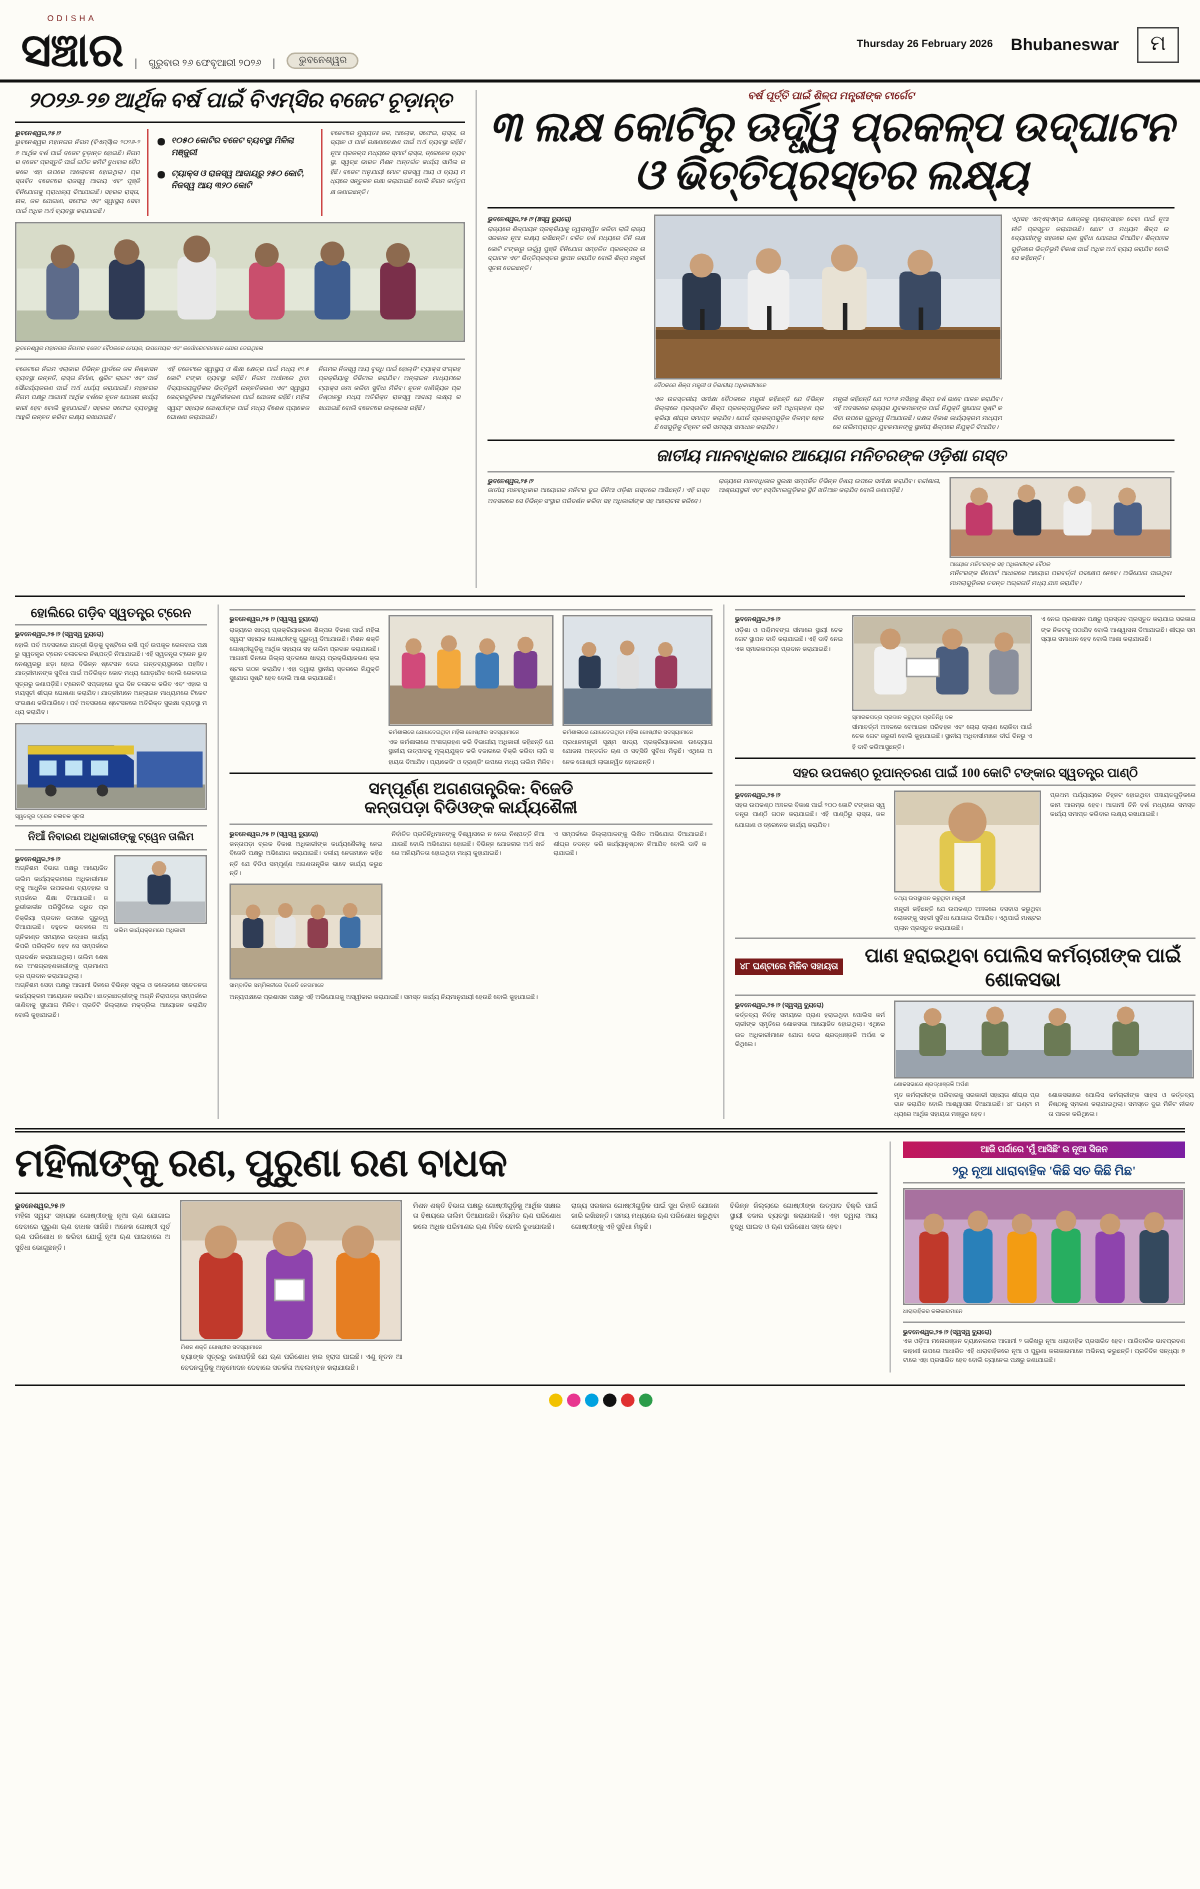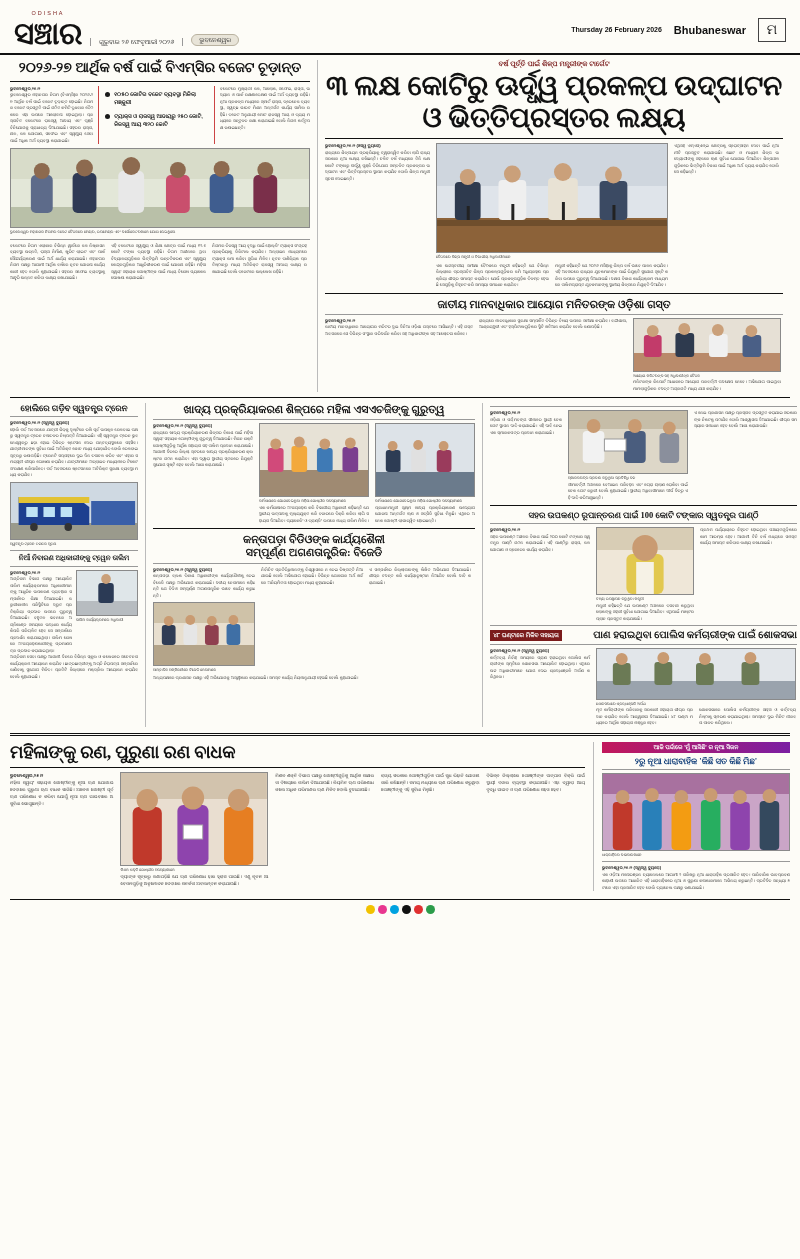--- a/index.html
+++ b/index.html
@@ -196,21 +196,21 @@
       <div class="mast-datestrip">ଗୁରୁବାର ୨୬ ଫେବୃଆରୀ ୨୦୨୬</div>
       <div class="mast-city-tag">ଭୁବନେଶ୍ୱର</div>
     </div>
     <div class="mast-right">
       <div class="mast-eng-date">Thursday 26 February 2026</div>
       <div class="mast-city">Bhubaneswar</div>
       <div class="mast-box">ମ</div>
     </div>
   </div>
 
-  <div style="display:flex; padding:5px 10px 0 10px; gap:7px;">
+  <div style="display:flex; padding:5px 10px 0 10px; gap:7px;font-style:italic;">
 
     <div style="width:300px;">
       <div class="hl-lg">୨୦୨୬-୨୭ ଆର୍ଥିକ ବର୍ଷ ପାଇଁ ବିଏମ୍‌ସିର ବଜେଟ ଚୂଡ଼ାନ୍ତ</div>
       <div class="rule"></div>
       <div style="display:flex; gap:5px;">
         <div style="width:85px;">
           <div class="col-text"><span class="lead">ଭୁବନେଶ୍ୱର,୨୫।୨</span></div>
           <div class="col-text">ଭୁବନେଶ୍ୱର ମହାନଗର ନିଗମ (ବିଏମ୍‌ସି)ର ୨୦୨୬-୨୭ ଆର୍ଥିକ ବର୍ଷ ପାଇଁ ବଜେଟ ଚୂଡ଼ାନ୍ତ ହୋଇଛି। ନିଗମର ବଜେଟ ପ୍ରସ୍ତୁତି ପାଇଁ ଗଠିତ କମିଟି ବୁଧବାର ବୈଠକରେ ଏହା ଉପରେ ଆଲୋଚନା ହୋଇଥିଲା। ପ୍ରସ୍ତାବିତ ବଜେଟରେ ରାଜସ୍ୱ ଆଦାୟ ଏବଂ ପୂଞ୍ଜି ବିନିଯୋଗକୁ ପ୍ରାଧାନ୍ୟ ଦିଆଯାଇଛି। ସହରର ରାସ୍ତା, ନାଳ, ଜଳ ଯୋଗାଣ, ସଫେଇ ଏବଂ ସ୍ୱାସ୍ଥ୍ୟ ସେବା ପାଇଁ ଅଧିକ ଅର୍ଥ ବ୍ୟବସ୍ଥା କରାଯାଇଛି।</div>
         </div>
         <div class="bullets" style="width:105px;">
@@ -386,21 +386,20 @@
           </div>
           <div class="cap">ତାଲିମ କାର୍ଯ୍ୟକ୍ରମରେ ଅଧିକାରୀ</div>
         </div>
       </div>
       <div class="col-text">ଅଗ୍ନିଶମ ସେବା ପକ୍ଷରୁ ଆଗାମୀ ଦିନରେ ବିଭିନ୍ନ ସ୍କୁଲ ଓ କଲେଜରେ ସଚେତନତା କାର୍ଯ୍ୟକ୍ରମ ଆୟୋଜନ କରାଯିବ। ଛାତ୍ରଛାତ୍ରୀଙ୍କୁ ଅଗ୍ନି ନିରାପତ୍ତା ସମ୍ପର୍କରେ ଜାଣିବାକୁ ସୁଯୋଗ ମିଳିବ। ପ୍ରତିଟି ଜିଲ୍ଲାରେ ମକ୍‌ଡ୍ରିଲ ଆୟୋଜନ କରାଯିବ ବୋଲି କୁହାଯାଇଛି।</div>
     </div>
 
     <div class="sep-v"></div>
 
     <div style="width:322px;">
-      <div class="hl-md">ଖାଦ୍ୟ ପ୍ରକ୍ରିୟାକରଣ ଶିଳ୍ପରେ ମହିଳା ଏସଏଚଜିଙ୍କୁ ଗୁରୁତ୍ୱ</div>
       <div class="rule-thin"></div>
       <div style="display:flex; gap:6px;">
         <div style="width:100px;">
           <div class="col-text"><span class="lead">ଭୁବନେଶ୍ୱର,୨୫।୨ (ସ୍ୱସ୍ୱ ବ୍ୟୁରୋ)</span></div>
           <div class="col-text">ରାଜ୍ୟରେ ଖାଦ୍ୟ ପ୍ରକ୍ରିୟାକରଣ ଶିଳ୍ପର ବିକାଶ ପାଇଁ ମହିଳା ସ୍ୱୟଂ ସହାୟକ ଗୋଷ୍ଠୀଙ୍କୁ ଗୁରୁତ୍ୱ ଦିଆଯାଉଛି। ମିଶନ ଶକ୍ତି ଗୋଷ୍ଠୀଗୁଡ଼ିକୁ ଆର୍ଥିକ ସହାୟତା ସହ ତାଲିମ ପ୍ରଦାନ କରାଯାଉଛି।</div>
           <div class="col-text">ଆଗାମୀ ଦିନରେ ଜିଲ୍ଲା ସ୍ତରରେ ଖାଦ୍ୟ ପ୍ରକ୍ରିୟାକରଣ କ୍ଲଷ୍ଟର ଗଠନ କରାଯିବ। ଏହା ଦ୍ୱାରା ସ୍ଥାନୀୟ ସ୍ତରରେ ନିଯୁକ୍ତି ସୁଯୋଗ ସୃଷ୍ଟି ହେବ ବୋଲି ଆଶା କରାଯାଉଛି।</div>
         </div>
         <div style="width:110px;">
           <div class="photo" style="height:72px;">
             <svg class="ph" viewBox="0 0 110 72" preserveAspectRatio="none">
@@ -437,22 +436,22 @@
             </svg>
           </div>
           <div class="cap">କର୍ମଶାଳାରେ ଯୋଗଦେଇଥିବା ମହିଳା ଗୋଷ୍ଠୀର ସଦସ୍ୟାମାନେ</div>
           <div class="col-text">ପ୍ରଧାନମନ୍ତ୍ରୀ ସୂକ୍ଷ୍ମ ଖାଦ୍ୟ ପ୍ରକ୍ରିୟାକରଣ ଉଦ୍ୟୋଗ ଯୋଜନା ଅନ୍ତର୍ଗତ ଋଣ ଓ ସବ୍‌ସିଡି ସୁବିଧା ମିଳୁଛି। ଏଥିରେ ଅନେକ ଗୋଷ୍ଠୀ ଲାଭାନ୍ୱିତ ହୋଇଛନ୍ତି।</div>
         </div>
       </div>
 
       <div class="rule"></div>
 
       <div>
+        <div class="hl-md">ସମ୍ପୂର୍ଣ୍ଣ ଅଗଣତାନ୍ତ୍ରିକ: ବିଜେଡି</div>
         <div class="hl-md">କନ୍ତାପଡ଼ା ବିଡିଓଙ୍କ କାର୍ଯ୍ୟଶୈଳୀ</div>
-        <div class="hl-md">ସମ୍ପୂର୍ଣ୍ଣ ଅଗଣତାନ୍ତ୍ରିକ: ବିଜେଡି</div>
         <div class="rule-thin"></div>
         <div style="display:flex; gap:6px;">
           <div style="width:102px;">
             <div class="col-text"><span class="lead">ଭୁବନେଶ୍ୱର,୨୫।୨ (ସ୍ୱସ୍ୱ ବ୍ୟୁରୋ)</span></div>
             <div class="col-text">କନ୍ତାପଡ଼ା ବ୍ଲକ ବିକାଶ ଅଧିକାରୀଙ୍କ କାର୍ଯ୍ୟଶୈଳୀକୁ ନେଇ ବିଜେଡି ପକ୍ଷରୁ ଅଭିଯୋଗ କରାଯାଇଛି। ଦଳୀୟ ନେତାମାନେ କହିଛନ୍ତି ଯେ ବିଡିଓ ସମ୍ପୂର୍ଣ୍ଣ ଅଗଣତାନ୍ତ୍ରିକ ଭାବେ କାର୍ଯ୍ୟ କରୁଛନ୍ତି।</div>
             <div class="photo" style="height:62px; margin-top:3px;">
               <svg class="ph" viewBox="0 0 102 62" preserveAspectRatio="none">
                 <rect width="102" height="62" fill="#e8dfcf"></rect>
                 <rect x="0" y="0" width="102" height="20" fill="#cfc2a8"></rect>
                 <rect x="0" y="42" width="102" height="20" fill="#b4a489"></rect>
@@ -533,21 +532,21 @@
           </div>
           <div style="width:97px;" class="col-text">ପ୍ରଥମ ପର୍ଯ୍ୟାୟରେ ଚିହ୍ନଟ ହୋଇଥିବା ପଞ୍ଚାୟତଗୁଡ଼ିକରେ କାମ ଆରମ୍ଭ ହେବ। ଆଗାମୀ ତିନି ବର୍ଷ ମଧ୍ୟରେ ସମସ୍ତ କାର୍ଯ୍ୟ ସମାପ୍ତ କରିବାର ଲକ୍ଷ୍ୟ ରଖାଯାଇଛି।</div>
         </div>
       </div>
 
       <div class="rule-thin"></div>
 
       <div>
         <div style="display:flex; align-items:center; gap:5px;">
           <div class="bar-title" style="width:72px;">୪୮ ଘଣ୍ଟାରେ ମିଳିବ ସହାୟତା</div>
-          <div class="hl-sm" style="flex:1; font-size:10px;text-align:right;">ପାଣ ହରାଇଥିବା ପୋଲିସ କର୍ମଚାରୀଙ୍କ ପାଇଁ ଶୋକସଭା</div>
+          <div class="hl-sm" style="flex:1; font-size:13px;">ପାଣ ହରାଇଥିବା ପୋଲିସ କର୍ମଚାରୀଙ୍କ ପାଇଁ ଶୋକସଭା</div>
         </div>
         <div class="rule-thin"></div>
         <div style="display:flex; gap:6px;">
           <div style="width:100px;">
             <div class="col-text"><span class="lead">ଭୁବନେଶ୍ୱର,୨୫।୨ (ସ୍ୱସ୍ୱ ବ୍ୟୁରୋ)</span></div>
             <div class="col-text">କର୍ତ୍ତବ୍ୟ ନିର୍ବାହ ସମୟରେ ପ୍ରାଣ ହରାଇଥିବା ପୋଲିସ କର୍ମଚାରୀଙ୍କ ସ୍ମୃତିରେ ଶୋକସଭା ଆୟୋଜିତ ହୋଇଥିଲା। ଏଥିରେ ଉଚ୍ଚ ଅଧିକାରୀମାନେ ଯୋଗ ଦେଇ ଶ୍ରଦ୍ଧାଞ୍ଜଳି ଅର୍ପଣ କରିଥିଲେ।</div>
           </div>
           <div style="width:200px;">
             <div class="photo" style="height:50px;">
               <svg class="ph" viewBox="0 0 200 50" preserveAspectRatio="none">
@@ -573,21 +572,21 @@
           </div>
         </div>
       </div>
     </div>
   </div>
 
   <div class="rule-dbl" style="margin:6px 10px;"></div>
 
   <div style="display:flex; padding:0 10px; gap:8px;">
     <div style="width:575px;">
-      <div class="hl-xl" style="font-size:18px; text-align:left;">ମହିଳାଙ୍କୁ ରଣ, ପୁରୁଣା ରଣ ବାଧକ</div>
+      <div class="hl-xl" style="font-size:26px; text-align:left;">ମହିଳାଙ୍କୁ ରଣ, ପୁରୁଣା ରଣ ବାଧକ</div>
       <div class="rule"></div>
       <div style="display:flex; gap:7px;">
         <div style="width:105px;">
           <div class="col-text bigger"><span class="lead">ଭୁବନେଶ୍ୱର,୨୫।୨</span></div>
           <div class="col-text bigger">ମହିଳା ସ୍ୱୟଂ ସହାୟକ ଗୋଷ୍ଠୀଙ୍କୁ ନୂଆ ଋଣ ଯୋଗାଇ ଦେବାରେ ପୁରୁଣା ଋଣ ବାଧକ ସାଜିଛି। ଅନେକ ଗୋଷ୍ଠୀ ପୂର୍ବ ଋଣ ପରିଶୋଧ ନ କରିବା ଯୋଗୁଁ ନୂଆ ଋଣ ପାଇବାରେ ଅସୁବିଧା ଭୋଗୁଛନ୍ତି।</div>
         </div>
         <div style="width:150px;">
           <div class="photo" style="height:92px;">
             <svg class="ph" viewBox="0 0 150 92" preserveAspectRatio="none">
               <rect width="150" height="92" fill="#e9ded0"></rect>

